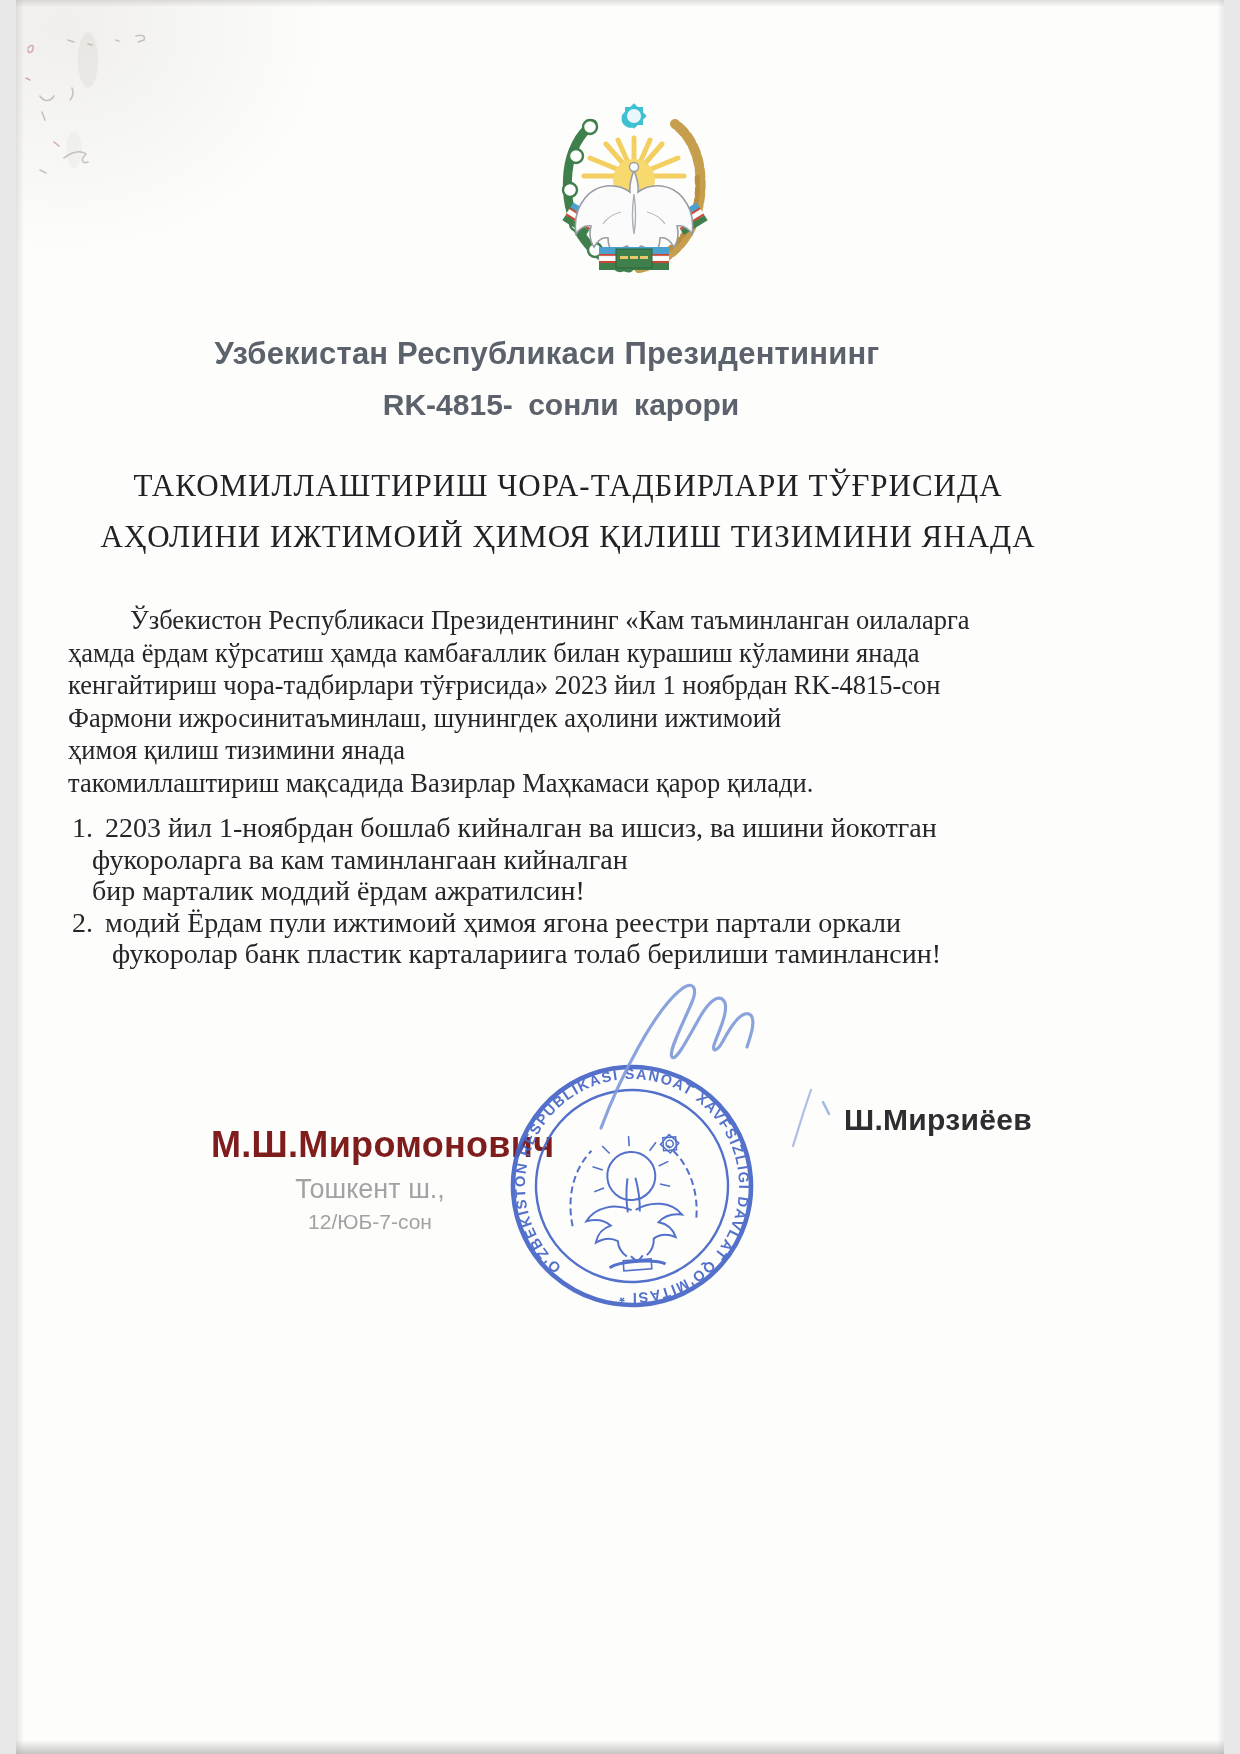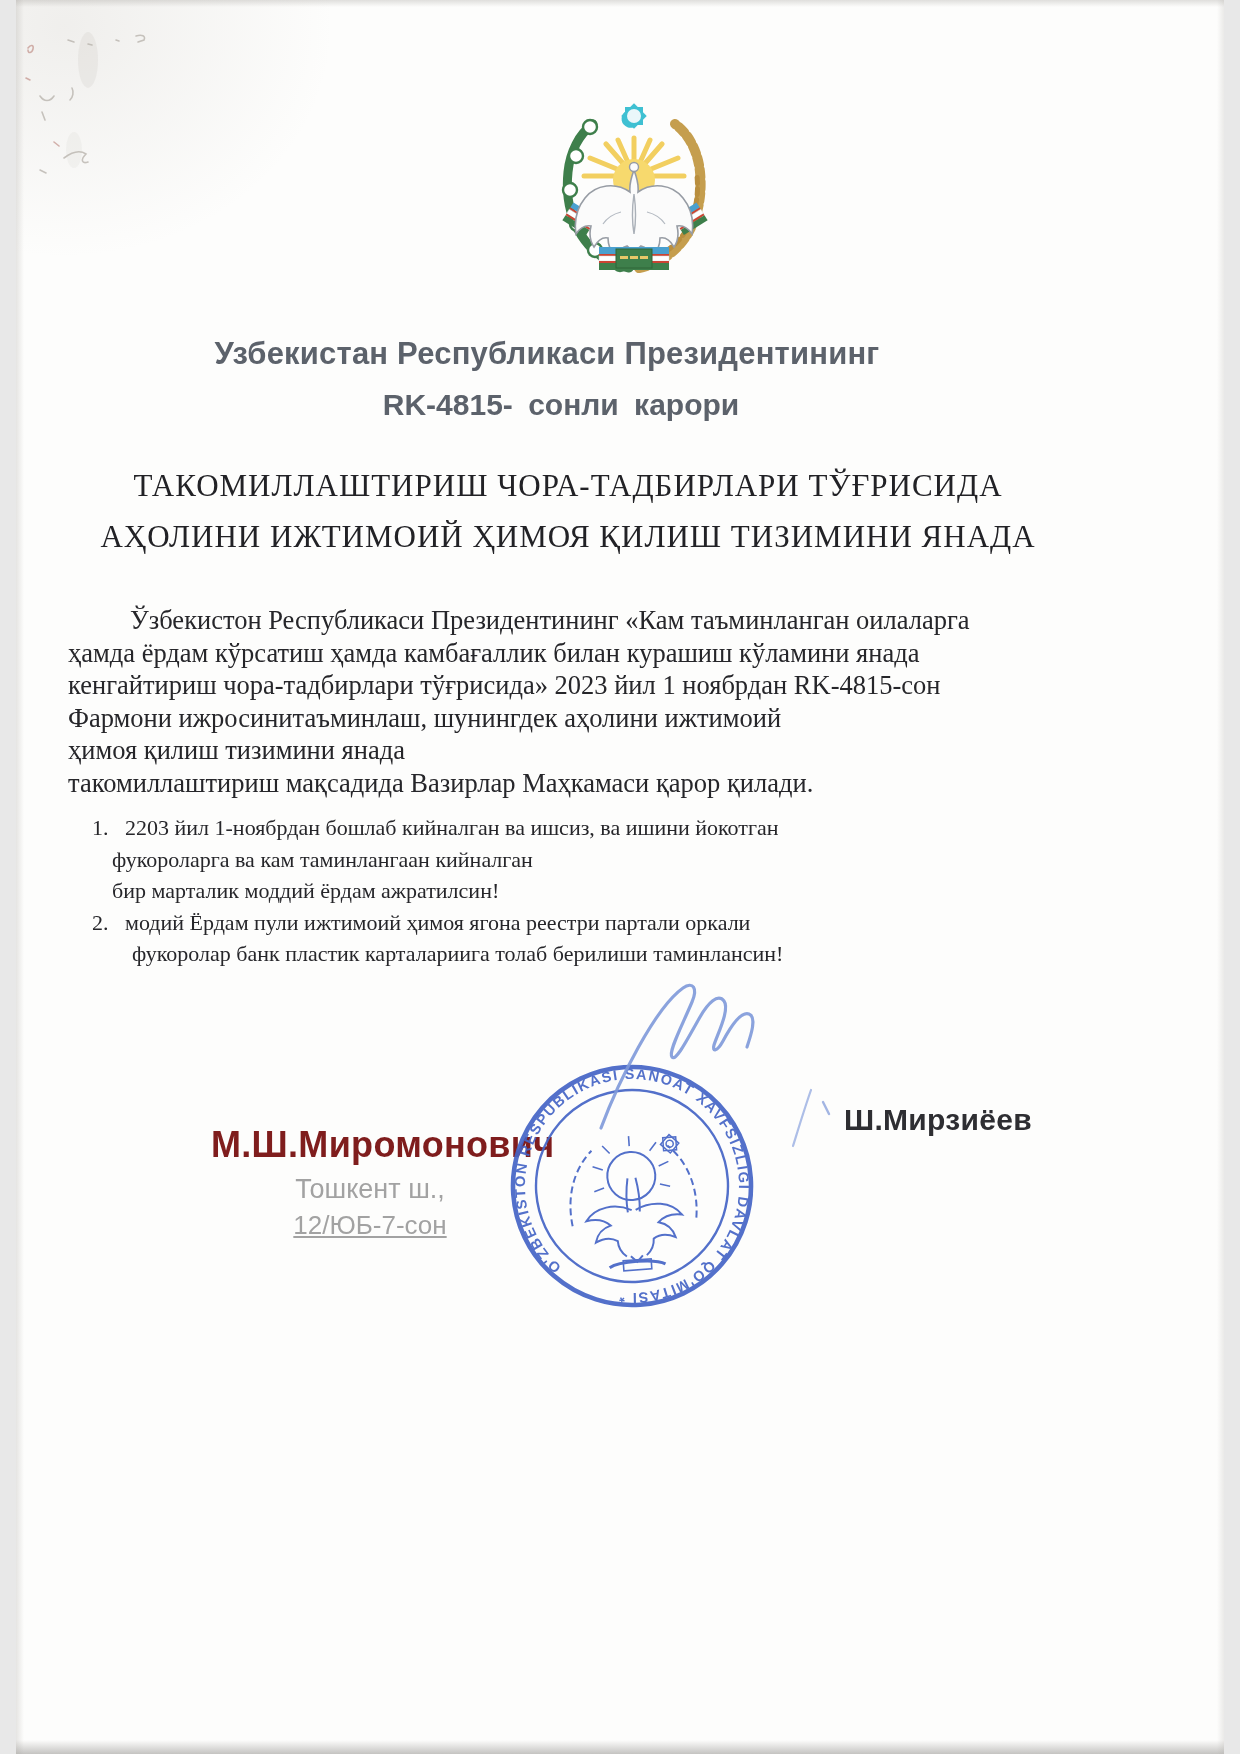--- a/index.html
+++ b/index.html
@@ -32,31 +32,31 @@
 
   .heading-block { position:absolute; left:0; top:460px; width:1104px; text-align:center;
                    font-size:31px; line-height:51px; letter-spacing:1px; color:#222226; }
 
   .preamble { position:absolute; left:52px; top:604px; width:1100px;
               font-size:26.5px; line-height:32.5px; }
   .preamble .pl { white-space:nowrap; }
   .preamble .pl.first { text-indent:62px; }
 
   .decree-list { position:absolute; left:56px; top:812px; width:1100px;
-                 font-size:22px; line-height:31.5px;margin-left:20px; }
+                 font-size:28px; line-height:31.5px; }
   .decree-list .il { white-space:nowrap; }
   .decree-list .num { display:inline-block; width:33px; }
   .item-1 .cont { padding-left:20px; }
   .item-2 .cont { padding-left:40px; }
 
   .sig-left { position:absolute; left:195px; top:1124px; width:318px; text-align:center;
               font-family:"Liberation Sans", sans-serif; }
   .sig-left .name { font-size:36px; font-weight:700; color:#7f1d1d; letter-spacing:.3px; }
   .sig-left .city { font-size:27px; color:#a2a2a2; margin-top:8px; }
-  .sig-left .ref  { font-size:26px; color:#a2a2a2; margin-top:5px;text-decoration:underline; }
+  .sig-left .ref  { font-size:21px; color:#a2a2a2; margin-top:5px; }
 
   .stamp { position:absolute; left:490px; top:1060px; width:252px; height:252px; opacity:.92;
            transform:rotate(-4deg); }
   .stamp text { font-family:"Liberation Sans", sans-serif; font-weight:bold;
                 font-size:14.5px; letter-spacing:1.5px; fill:#4565c6; }
 
   .signature { position:absolute; left:555px; top:960px; width:270px; height:195px; }
 
   .sig-right { position:absolute; left:828px; top:1103px;
                font-family:"Liberation Sans", sans-serif; font-size:30px; font-weight:700;

